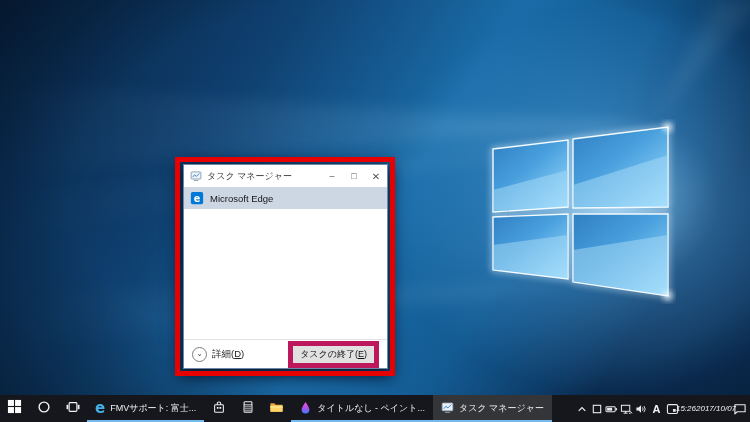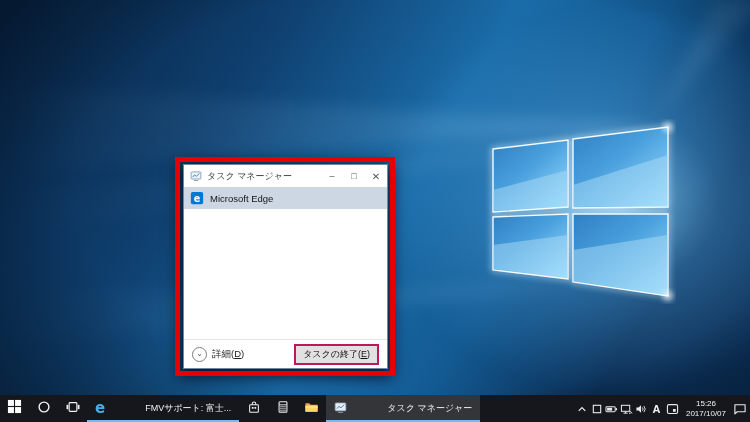--- a/index.html
+++ b/index.html
@@ -24,43 +24,43 @@
   .tm-list{flex:1;display:flex;flex-direction:column;overflow:hidden;}
   .tm-row{height:22px;min-height:22px;display:flex;align-items:center;
     padding-left:6px;gap:6px;font-size:9.5px;color:#151515;white-space:nowrap;}
   .tm-row.selected{background:#cdd7e4;}
   .ico14{width:14px;height:14px;display:inline-flex;}
   .tm-footer{border-top:1px solid #e3e3e3;height:28px;min-height:28px;display:flex;
     align-items:center;justify-content:space-between;padding:0 8px;}
   .details{display:flex;align-items:center;gap:5px;font-size:9.5px;color:#222;}
   .chev-circle{width:13px;height:13px;border:1px solid #7d7d7d;border-radius:50%;
     display:flex;align-items:center;justify-content:center;font-size:8px;color:#555;line-height:1;}
-  .end-task-btn{font-size:9px;color:#111;background:#e1e1e1;border:2px solid #be185d;
+  .end-task-btn{font-size:9px;color:#111;background:#e1e1e1;border:5px solid #be185d;
     padding:2px 7px;font-family:"Liberation Sans",sans-serif;}
   .ukey{text-decoration:underline;}
 
   
   .taskbar{position:absolute;left:0;right:0;bottom:0;height:27px;background:#15171c;
     display:flex;align-items:stretch;z-index:10;}
   .tb-btn{display:flex;align-items:center;justify-content:center;position:relative;}
   .tb-btn.sys{width:29px;}
   .tb-app{display:flex;align-items:center;gap:5px;padding:0 8px;position:relative;}
-  .tb-app .tb-label{font-size:9px;color:#f0f0f0;white-space:nowrap;margin-left:35px;}
+  .tb-app .tb-label{font-size:9px;color:#f0f0f0;white-space:nowrap;}
   .tb-app.running::after{content:"";position:absolute;left:0;right:0;bottom:0;height:2px;
     background:#76b9ed;}
   .tb-app.active{background:rgba(255,255,255,.13);}
   .edge-e{color:#44b0ea;font-weight:bold;font-size:15px;line-height:1;
     font-family:"DejaVu Sans",sans-serif;}
   .tray{margin-left:auto;display:flex;align-items:center;padding-right:2px;}
   .tray-item{display:flex;align-items:center;justify-content:center;width:15px;height:27px;
     color:#e7eaee;}
   .tray-item.wide{width:17px;}
   .ime-a{font-size:11px;color:#f0f2f4;font-weight:bold;}
-  .clock{display:flex;flex-direction:column;align-items:center;justify-content:center;
-    font-size:8px;line-height:10px;color:#f2f2f2;width:50px;text-align:center;}
+  .clock{display:flex;flex-direction:row;align-items:center;justify-content:center;
+    font-size:8px;line-height:10px;color:#f2f2f2;width:50px;text-align:center;font-style:italic;}
 </style>
 </head>
 <body>
 
 <div class="desktop">
 
   <svg class="wallpaper-svg" viewBox="0 0 750 422" preserveAspectRatio="none">
     <defs>
       <linearGradient id="bg" x1="0" y1="0" x2="1" y2="0.35">
         <stop offset="0" stop-color="#07203e"></stop>
@@ -242,20 +242,35 @@
     <div class="tb-btn sys">
       <span>
         <svg viewBox="0 0 16 16" width="15" height="15">
           <path d="M1.5,4.5 h4.2 l1.4,1.6 h7.4 v7.4 h-13 z" fill="#e8a33d"></path>
           <rect x="1.5" y="6.8" width="13" height="6.7" rx="0.6" fill="#ffd567"></rect>
           <rect x="1.5" y="7.5" width="13" height="2" fill="#ffe391" opacity="0.8"></rect>
         </svg>
       </span>
     </div>
 
+    <div class="tb-btn tb-app running">
+      <span>
+        <svg viewBox="0 0 16 16" width="13" height="13">
+          <defs>
+            <linearGradient id="pg" x1="0" y1="0" x2="0" y2="1">
+              <stop offset="0" stop-color="#ff57e3"></stop>
+              <stop offset="0.5" stop-color="#b14fe8"></stop>
+              <stop offset="1" stop-color="#3b7bff"></stop>
+            </linearGradient>
+          </defs>
+          <path d="M8,1.2 C5.2,5.8 3.2,8.4 3.2,10.6 a4.8,4.8 0 0 0 9.6,0 C12.8,8.4 10.8,5.8 8,1.2 z" fill="url(#pg)"></path>
+        </svg>
+      </span>
+      <span class="tb-label">タイトルなし - ペイント...</span>
+    </div>
 
     <div class="tb-btn tb-app running active">
       <span>
         <svg viewBox="0 0 16 16" width="13" height="13">
           <rect x="1.5" y="2.5" width="13" height="9.5" rx="1" fill="#e8eef4" stroke="#9fb4c8" stroke-width="1"></rect>
           <polyline points="3.5,9.5 6,6.5 8.5,8.5 12.5,4.5" fill="none" stroke="#2f7fd0" stroke-width="1.2"></polyline>
           <line x1="5" y1="14" x2="11" y2="14" stroke="#9fb4c8" stroke-width="1"></line>
         </svg>
       </span>
       <span class="tb-label">タスク マネージャー</span>

